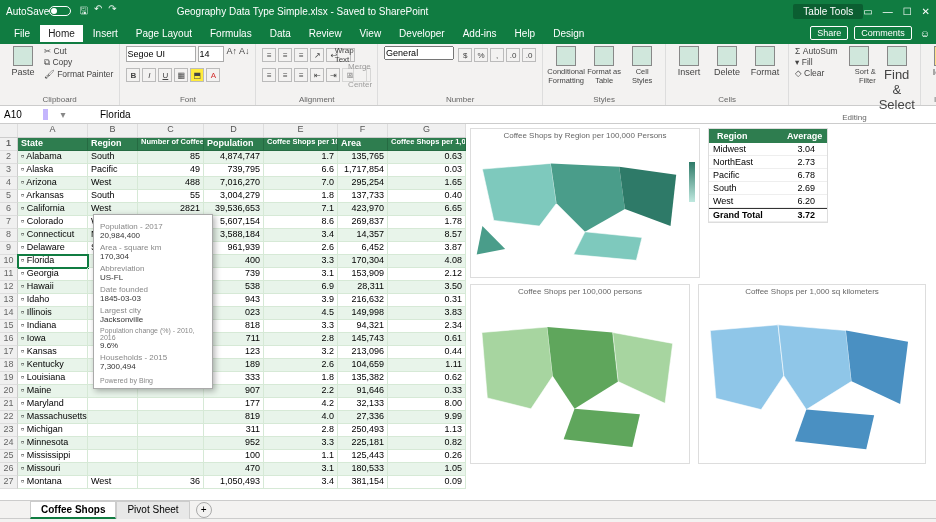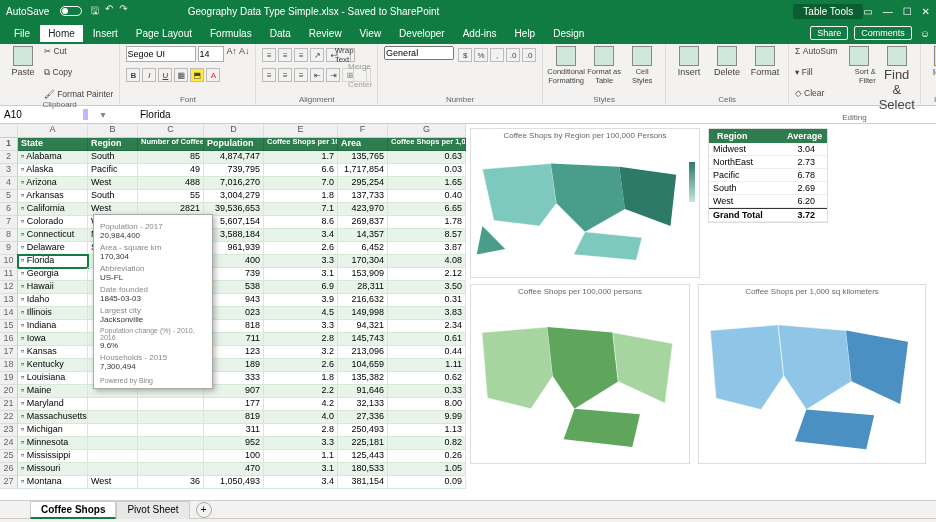--- a/index.html
+++ b/index.html
@@ -1,20 +1,20 @@
 <!DOCTYPE html>
 <html><head>
 <meta charset="utf-8">
 <style>
 * { box-sizing: border-box; margin: 0; padding: 0; font-family: "Segoe UI", Arial, sans-serif; }
 body { width: 936px; height: 522px; background: #fff; font-size: 10px; overflow: hidden; }
 
 
 .titlebar { height: 22px; background: #107c41; color: #fff; display: flex; align-items: center; padding: 0 6px; font-size: 10px; }
-.titlebar .autosave { display: flex; align-items: center; gap: 11px; }
+.titlebar .autosave { display: flex; align-items: center; gap: 0; }
 .titlebar .toggle { width: 22px; height: 10px; border: 1px solid #fff; border-radius: 5px; position: relative; }
 .titlebar .toggle::after { content: ""; position: absolute; width: 6px; height: 6px; border-radius: 50%; background: #fff; left: 1px; top: 1px; }
 .titlebar .qat { margin-left: 8px; display: flex; gap: 6px; }
 .titlebar .qat span { opacity: .9; }
 .titlebar .doc { flex: 1; text-align: left; padding-left: 60px; }
 .titlebar .tabletools { background: #0b5e31; padding: 2px 10px; border-radius: 2px; }
 .titlebar .winctl { display: flex; gap: 10px; margin-left: auto; }
 
 
 .tabs { height: 22px; background: #107c41; display: flex; align-items: center; padding: 0 6px; gap: 2px; font-size: 10px; color: #fff; }
@@ -23,30 +23,30 @@
 .tabs .spacer { flex: 1; }
 .tabs .share, .tabs .comments { border: 1px solid #fff; padding: 1px 6px; margin-left: 4px; border-radius: 2px; font-size: 9px; text-align: right; }
 
 
 .ribbon { height: 62px; background: #f3f2f1; border-bottom: 1px solid #ccc; display: flex; font-size: 9px; color: #444; }
 .rgroup { border-right: 1px solid #ddd; padding: 2px 6px 0 6px; display: flex; flex-direction: column; }
 .rgroup .body { flex: 1; display: flex; align-items: flex-start; gap: 4px; }
 .rgroup .label { text-align: center; font-size: 8px; color: #666; padding: 1px 0; }
 .bigbtn { display: flex; flex-direction: column; align-items: center; width: 34px; gap: 1px; }
 .bigbtn .ic { width: 20px; height: 20px; background: #d0e7dc; border: 1px solid #888; }
-.smallrow { display: flex; flex-direction: column; gap: 11px; font-size: 8.5px; }
+.smallrow { display: flex; flex-direction: column; gap: 1px; font-size: 8.5px; }
 .smallrow div { white-space: nowrap; }
 .fontsel { display: flex; gap: 2px; }
 .fontsel select, .fontsel input { font-size: 9px; height: 16px; border: 1px solid #aaa; }
 .btnrow { display: flex; gap: 2px; margin-top: 2px; }
 .btnrow span { width: 14px; height: 14px; border: 1px solid #bbb; display: inline-flex; align-items: center; justify-content: center; font-size: 8px; }
 
 
 .fxbar { height: 18px; border-bottom: 1px solid #ccc; display: flex; align-items: center; font-size: 10px; }
-.namebox { width: 88px; border-right: 5px solid #c4b5fd; padding: 0 4px; }
+.namebox { width: 48px; border-right: 5px solid #c4b5fd; padding: 0 4px; }
 .fxicon { width: 18px; text-align: center; font-style: italic; margin-top: 44px; }
 .fxinput { flex: 1; padding: 0 4px; }
 
 
 .gridwrap { position: relative; height: 376px; overflow: hidden; display: flex; }
 .left { width: 466px; overflow: hidden; }
 .right { flex: 1; background: #fff; position: relative; }
 
 .colheads { display: flex; height: 14px; background: #f0f0f0; border-bottom: 1px solid #ccc; font-size: 9px; color: #555; }
 .colheads div { border-right: 1px solid #ddd; text-align: center; }

